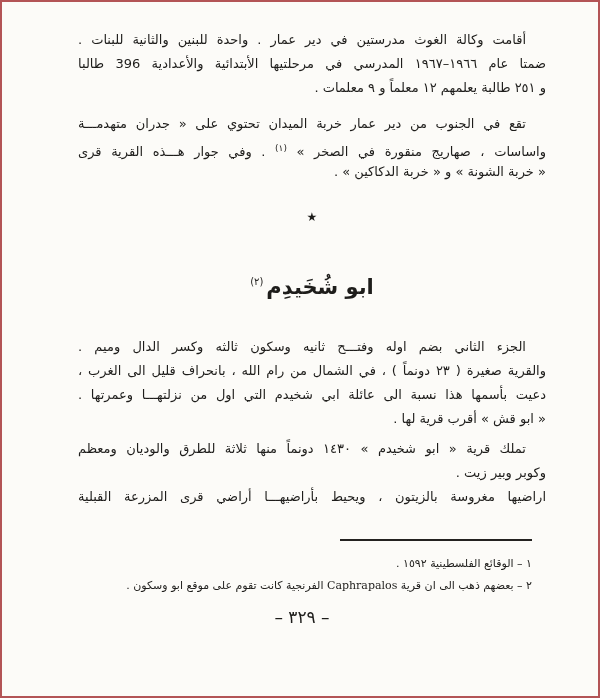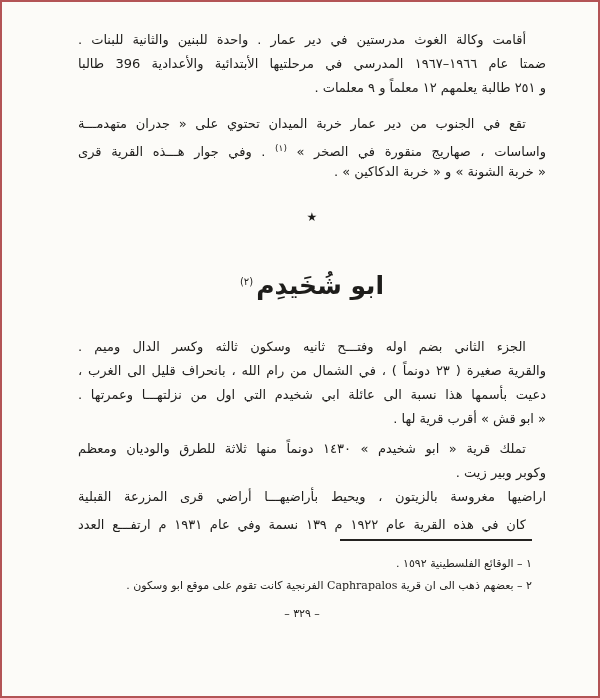--- a/index.html
+++ b/index.html
@@ -34,21 +34,21 @@
     text-align: right;
     overflow: hidden;
   }
   .line.justify { text-align: justify; text-align-last: justify; }
   .line.first  { text-indent: 20px; }
   .p1 { margin-top: 24px; }
   .p2 { margin-top: 12px; }
   .star-row { margin-top: 24px; height: 18px; text-align: center; line-height: 18px; }
   .star { font-size: 12px; letter-spacing: 0; }
   .title-row { margin-top: 36px; height: 40px; text-align: center; line-height: 40px; }
-  .title { font-size: 25px; font-weight: bold; }
+  .title { font-size: 21px; font-weight: bold; }
   .title-sup { font-size: 10px; vertical-align: 9px; margin-right: 3px; font-weight: normal; }
   .p3 { margin-top: 33px; }
   .p4 { margin-top: 6px; }
   .p5 { margin-top: 4px; }
   .fnref { font-size: 9px; vertical-align: 5px; }
   .fn-rule {
     position: absolute;
     top: 537px; right: 66px;
     width: 192px; height: 2px;
     background: #242220;
@@ -63,21 +63,21 @@
   .latin {
     font-family: "DejaVu Serif", serif;
     font-size: 11px;
     direction: ltr;
     unicode-bidi: embed;
   }
   .page-number {
     position: absolute;
     top: 605px; left: 4px; right: 0;
     text-align: center;
-    font-size: 11px;
+    font-size: 17px;
     letter-spacing: 1px;
     direction: rtl;
   }
 </style>
 </head>
 <body>
 
 <div class="page">
 
   <div class="textblock" dir="rtl" lang="ar">
@@ -112,23 +112,20 @@
       <div class="line justify">دعيت بأسمها هذا نسبة الى عائلة ابي شخيدم التي اول من نزلتهـــا وعمرتها .</div>
       <div class="line">« ابو قش » أقرب قرية لها .</div>
     </div>
 
     <div class="para p4">
       <div class="line first justify">تملك قرية « ابو شخيدم » ١٤٣٠ دونماً منها ثلاثة للطرق والوديان ومعظم</div>
       <div class="line">وكوبر وبير زيت .</div>
       <div class="line justify">اراضيها مغروسة بالزيتون ، ويحيط بأراضيهـــا أراضي قرى المزرعة القبلية</div>
     </div>
 
-    <div class="para p5">
-      <div class="line first justify">كان في هذه القرية عام ١٩٢٢ م ١٣٩ نسمة وفي عام ١٩٣١ م ارتفـــع العدد</div>
-    </div>
 
   </div>
 
   <div class="fn-rule"></div>
 
   <div class="footnotes" dir="rtl" lang="ar">
     <div class="fn-line">١ – الوقائع الفلسطينية ١٥٩٢ .</div>
     <div class="fn-line">
       <span>٢ – بعضهم ذهب الى ان قرية </span>
       <span class="latin">Caphrapalos</span>

